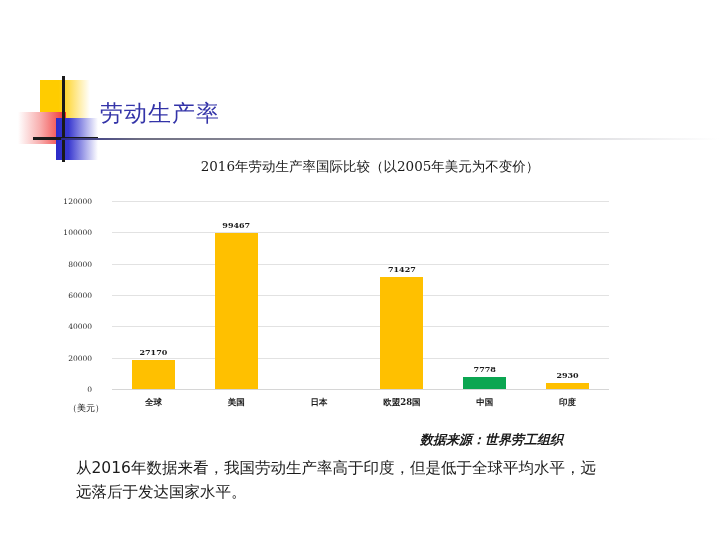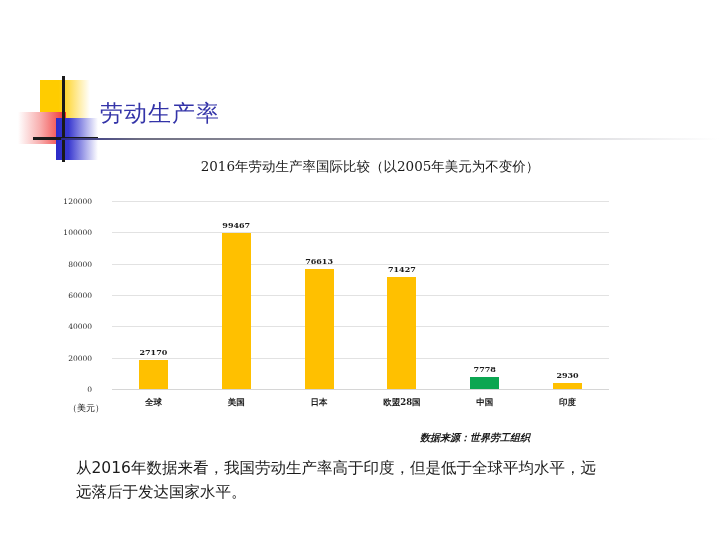--- a/index.html
+++ b/index.html
@@ -147,21 +147,21 @@
   }
   .bar-slot {
     flex: 1 1 0;
     height: 100%;
     position: relative;
     display: flex;
     align-items: flex-end;
     justify-content: center;
   }
   .bar {
-    width: 29px;
+    width: 43px;
     background: #FFC000;
     position: relative;
   }
   .bar.green {
     background: #0BA651;
   }
   .bar-value {
     position: absolute;
     bottom: 100%;
     left: 50%;
@@ -192,21 +192,21 @@
     font-family: "DejaVu Serif", "Liberation Serif", serif;
     font-size: 9px;
     color: #1a1a1a;
     white-space: nowrap;
   }
   #source-note {
     position: absolute;
     left: 360px;
     top: 281px;
     font-family: "DejaVu Serif", "Liberation Serif", serif;
-    font-size: 10px;
+    font-size: 13px;
     font-style: italic;
     font-weight: bold;
     color: #1a1a1a;
     white-space: nowrap;
   }
 
   
   #body-text {
     position: absolute;
     left: 76px;
@@ -268,23 +268,20 @@
             </div>
             <span class="xtick">全球</span>
           </div>
           <div class="bar-slot">
             <div class="bar" style="height: 155.832px; background: rgb(255, 192, 0);">
               <span class="bar-value">99467</span>
             </div>
             <span class="xtick">美国</span>
           </div>
           <div class="bar-slot">
-            <div class="bar" style="height: 120.027px; background: rgb(255, 192, 0);">
-              <span class="bar-value">76613</span>
-            </div>
             <span class="xtick">日本</span>
           </div>
           <div class="bar-slot">
             <div class="bar" style="height: 111.902px; background: rgb(255, 192, 0);">
               <span class="bar-value">71427</span>
             </div>
             <span class="xtick">欧盟28国</span>
           </div>
           <div class="bar-slot">
             <div class="bar green" style="height: 12.1855px; background: rgb(11, 166, 81);">

